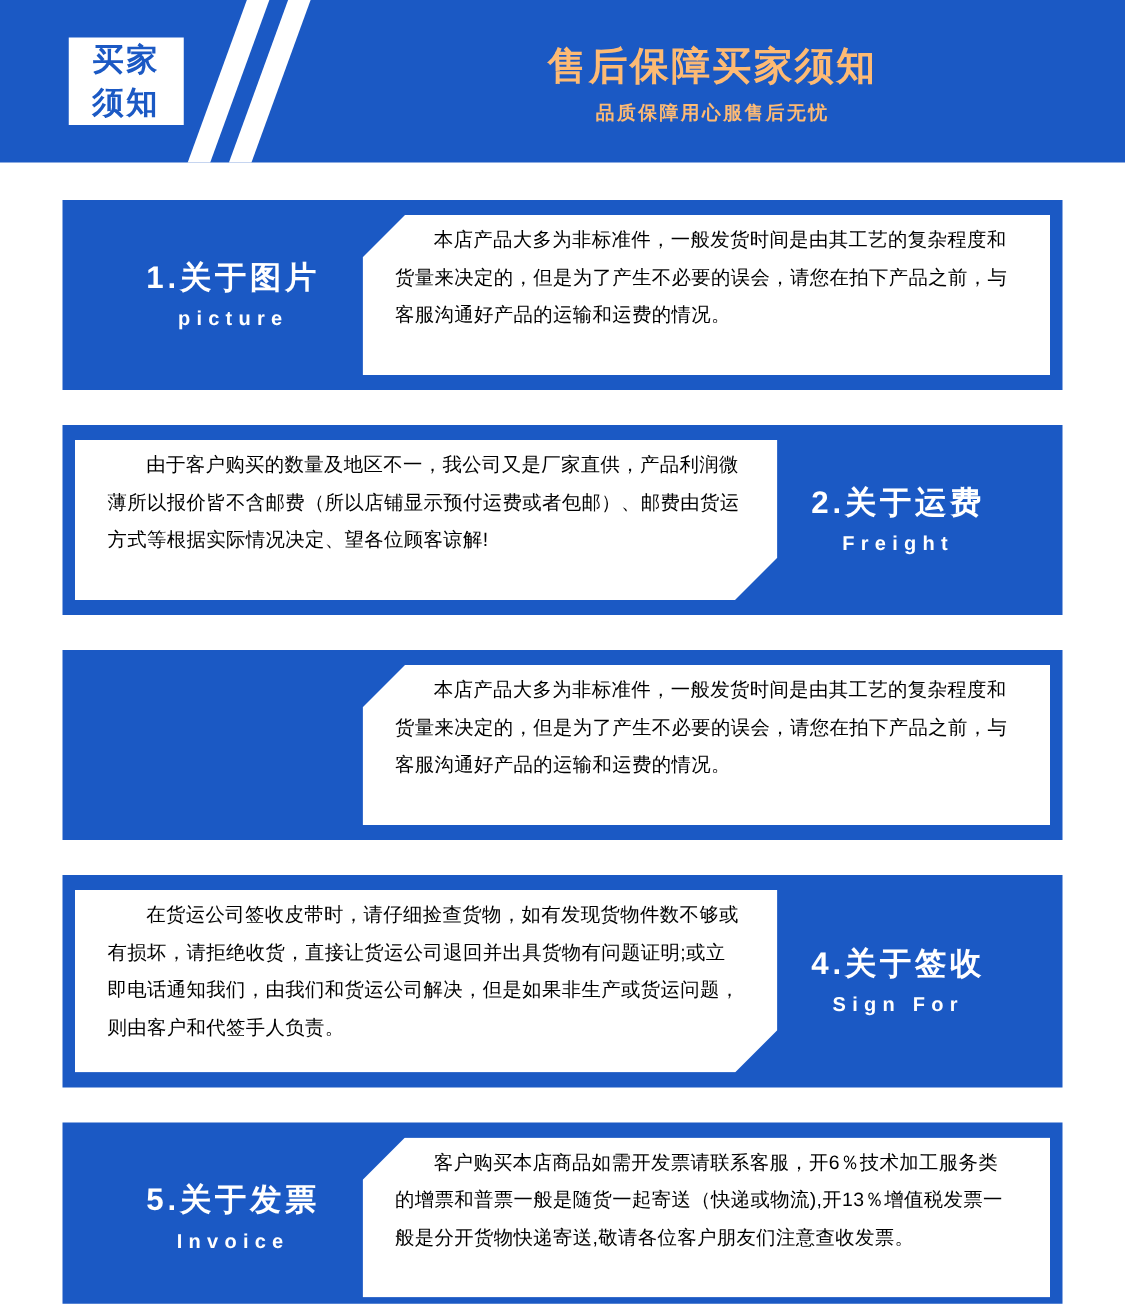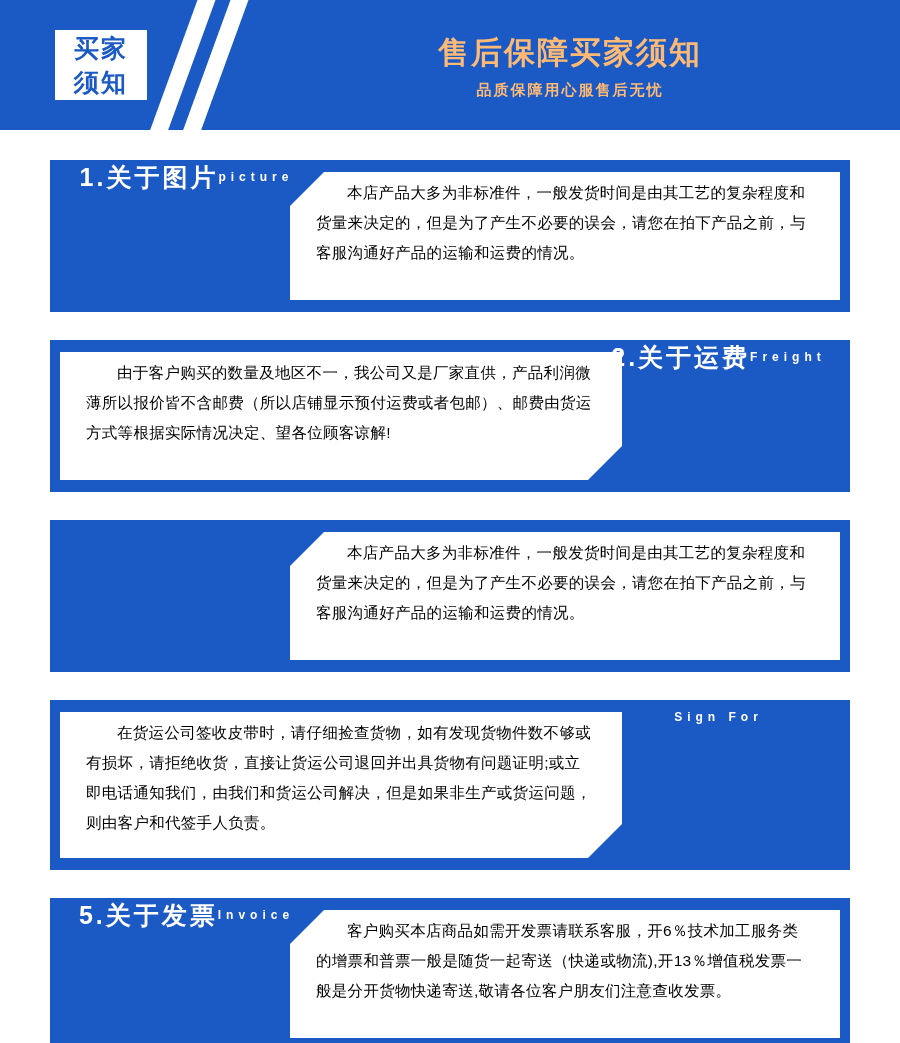--- a/index.html
+++ b/index.html
@@ -91,38 +91,38 @@
   }
   .section.tall { height: 170px; }
 
   
   .label-block {
     position: absolute;
     top: 0;
     height: 100%;
     width: 255px;
     display: flex;
-    flex-direction: row;
+    flex-direction: column;
     justify-content: center;
     color: #ffffff;
     box-sizing: border-box;
   }
   .label-left { left: 0; padding-left: 18px; text-align: center; }
   .label-right { right: 0; padding-right: 8px; text-align: center; }
 
   .label-cn {
     font-size: 25px;
     font-weight: bold;
     letter-spacing: 3px;
     line-height: 34px;
     white-space: nowrap;
   }
   .label-en {
     margin-top: 6px;
-    font-size: 12px;
+    font-size: 16px;
     font-weight: bold;
     letter-spacing: 5px;
     line-height: 22px;
   }
 
   
   .body-block {
     position: absolute;
     top: 12px;
     height: calc(100% - 24px);
@@ -192,20 +192,21 @@
     </div>
 
     <div class="section">
       <div class="body-block body-right">
         <p>本店产品大多为非标准件，一般发货时间是由其工艺的复杂程度和货量来决定的，但是为了产生不必要的误会，请您在拍下产品之前，与客服沟通好产品的运输和运费的情况。</p>
       </div>
     </div>
 
     <div class="section tall">
       <div class="label-block label-right">
+        <div class="label-cn">4.关于签收</div>
         <div class="label-en">Sign For</div>
       </div>
       <div class="body-block body-left">
         <p>在货运公司签收皮带时，请仔细捡查货物，如有发现货物件数不够或有损坏，请拒绝收货，直接让货运公司退回并出具货物有问题证明;或立即电话通知我们，由我们和货运公司解决，但是如果非生产或货运问题，则由客户和代签手人负责。</p>
       </div>
     </div>
 
     <div class="section">
       <div class="label-block label-left">
         <div class="label-cn">5.关于发票</div>

